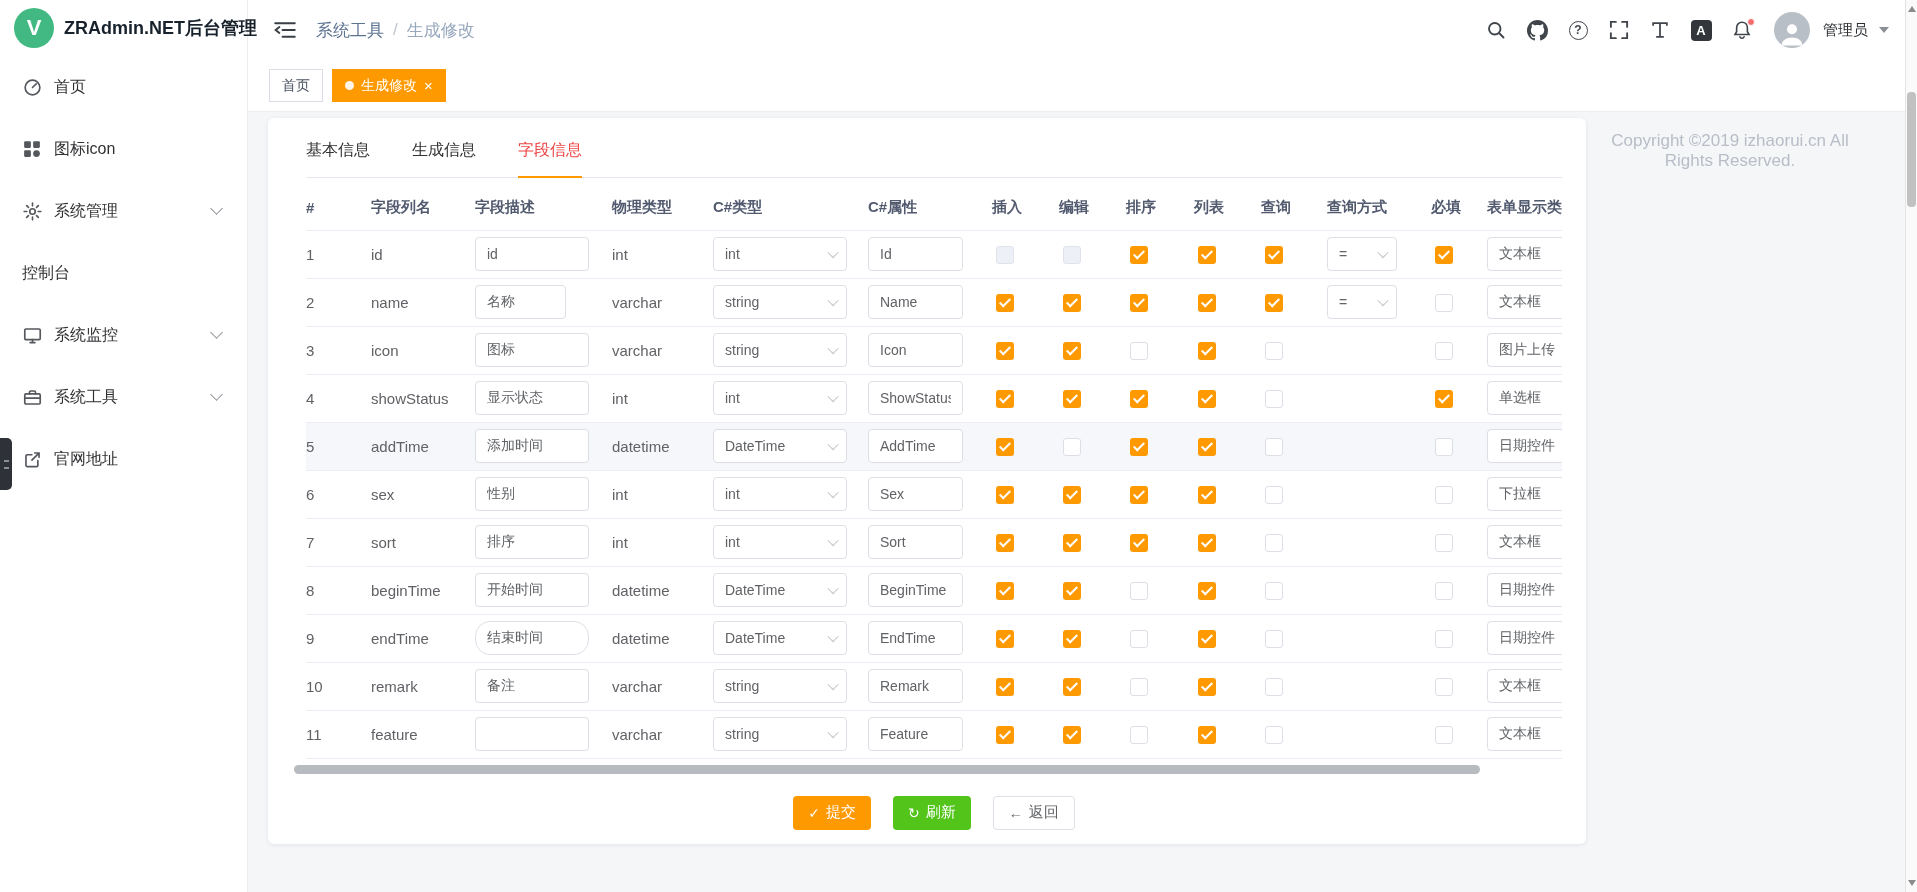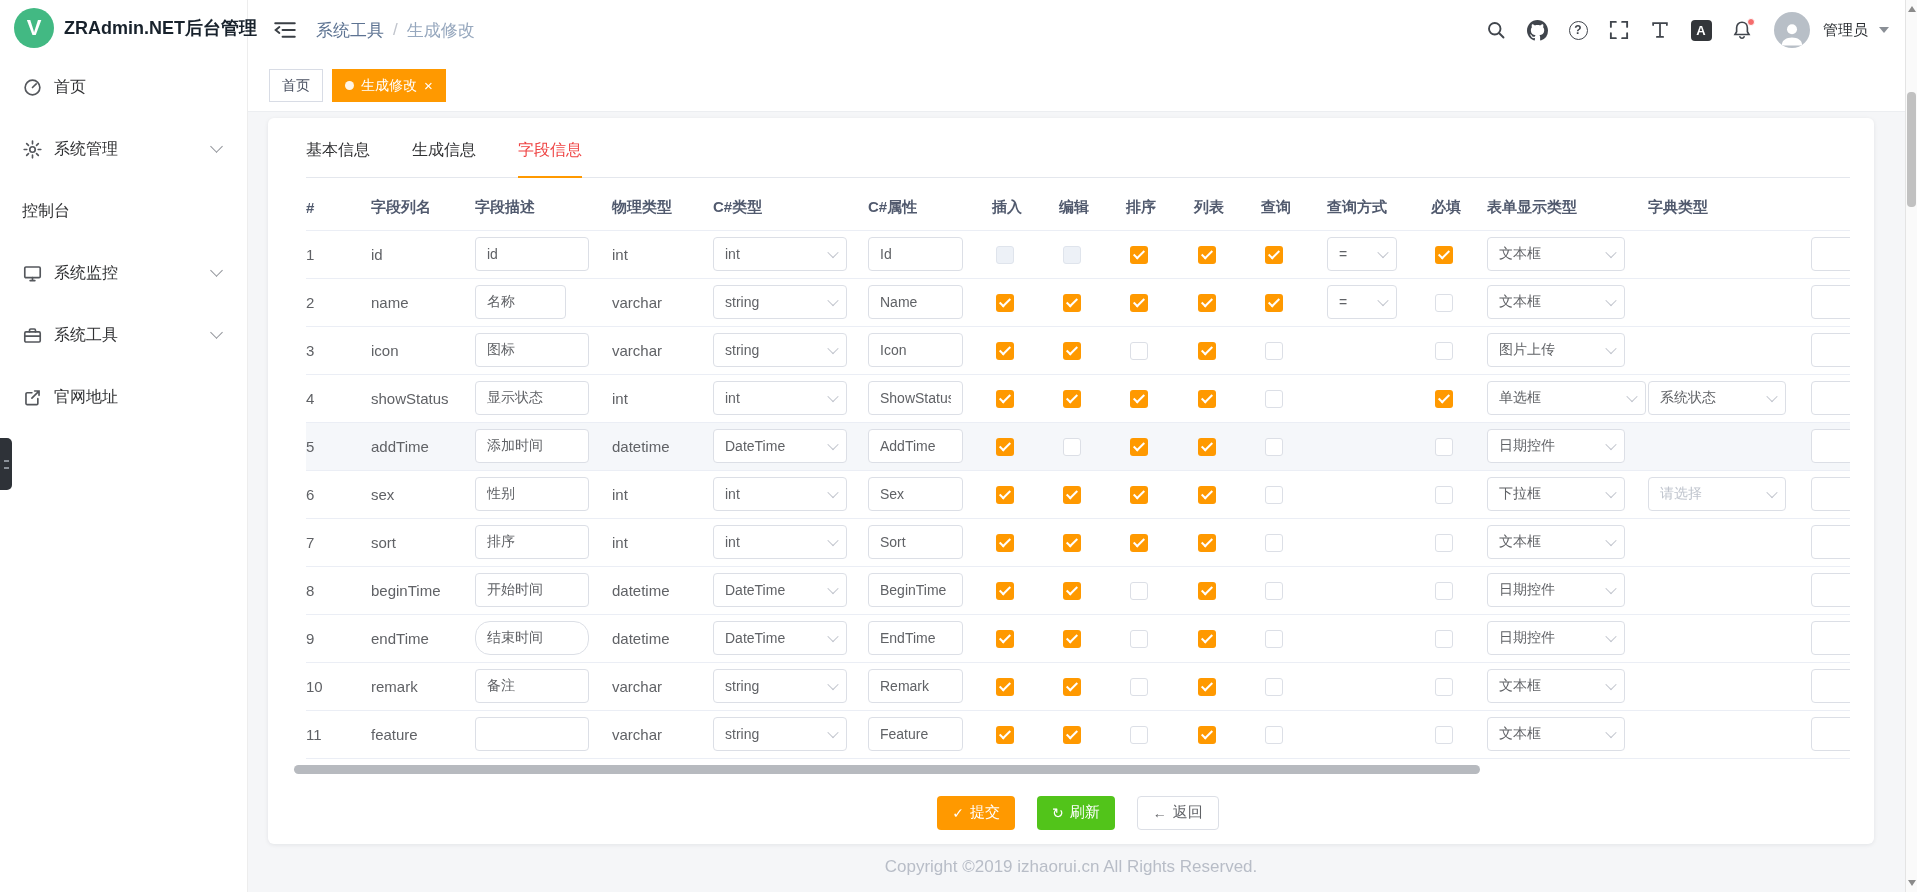--- a/index.html
+++ b/index.html
@@ -45,21 +45,21 @@
   .caret-down { width:0; height:0; border-left:5px solid transparent; border-right:5px solid transparent; border-top:6px solid #8a8f96; margin-left:-8px; cursor:pointer; }
 
   
   .tags-bar { height:52px; background:#fff; border-bottom:1px solid #eceef1; display:flex; align-items:center; padding-left:21px; gap:9px; flex-shrink:0; }
   .tag { height:33px; display:inline-flex; align-items:center; padding:0 12px; border:1px solid #d8dce5; background:#fff; color:#495060; font-size:14px; cursor:pointer; gap:7px; white-space:nowrap; }
   .tag.active { background:#ff9900; border-color:#ff9900; color:#fff; }
   .tag-dot { width:9px; height:9px; border-radius:50%; background:rgba(255,255,255,.9); }
   .tag-close { font-size:15px; line-height:1; cursor:pointer; }
 
   
-  .content { flex:1; padding:6px 31px 0 20px; display:flex; flex-direction:column; min-height:0; }
+  .content { flex:1; padding:6px 31px 0 20px; display:flex; flex-direction:row; min-height:0; }
   .card { background:#fff; border-radius:6px; box-shadow:0 1px 4px rgba(0,21,41,.08); height:726px; padding:22px 24px 0 38px; overflow:hidden; }
 
   .card-tabs { display:flex; gap:42px; border-bottom:1px solid #e4e7ed; }
   .ctab { font-size:16px; color:#303133; padding-bottom:15px; cursor:pointer; border-bottom:2px solid transparent; margin-bottom:-1px; }
   .ctab.active { color:#ef4444; border-bottom-color:#ff9900; }
 
   
   .table-wrap { width:100%; overflow:hidden; margin-top:8px; }
   table.gen-table { border-collapse:collapse; table-layout:fixed; width:1625px; }
   .gen-table th { text-align:left; font-size:15px; color:#515a6e; font-weight:700; height:44px; border-bottom:1px solid #ebeef5; white-space:nowrap; padding:0 4px 0 0; }
@@ -112,20 +112,31 @@
     </div>
     <nav class="menu" id="sidebar-menu">
         <div class="menu-item">
           <span class="mi-icon">
             <svg width="19" height="19" viewBox="0 0 16 16" fill="none" stroke="currentColor" stroke-width="1.4" stroke-linecap="round">
               <circle cx="8" cy="8" r="6.2"></circle>
               <path d="M8 8l3.1-3.1"></path>
             </svg>
           </span>
           <span class="mi-label">首页</span>
+        </div>
+        <div class="menu-item">
+          <span class="mi-icon">
+            <svg width="18" height="18" viewBox="0 0 16 16" fill="currentColor">
+              <rect x="1" y="1" width="6" height="6" rx="1"></rect>
+              <rect x="9" y="1" width="6" height="6" rx="1"></rect>
+              <rect x="1" y="9" width="6" height="6" rx="1"></rect>
+              <rect x="9" y="9" width="6" height="6" rx="3"></rect>
+            </svg>
+          </span>
+          <span class="mi-label">图标icon</span>
         </div>
         <div class="menu-item">
           <span class="mi-icon">
             <svg width="19" height="19" viewBox="0 0 16 16" fill="none" stroke="currentColor" stroke-width="1.4" stroke-linecap="round">
               <circle cx="8" cy="8" r="2.3"></circle>
               <path d="M8 1v2.2M8 12.8V15M1 8h2.2M12.8 8H15M3.1 3.1l1.5 1.5M11.4 11.4l1.5 1.5M12.9 3.1l-1.5 1.5M4.6 11.4l-1.5 1.5"></path>
             </svg>
           </span>
           <span class="mi-label">系统管理</span>
           <span class="mi-arrow"></span>

